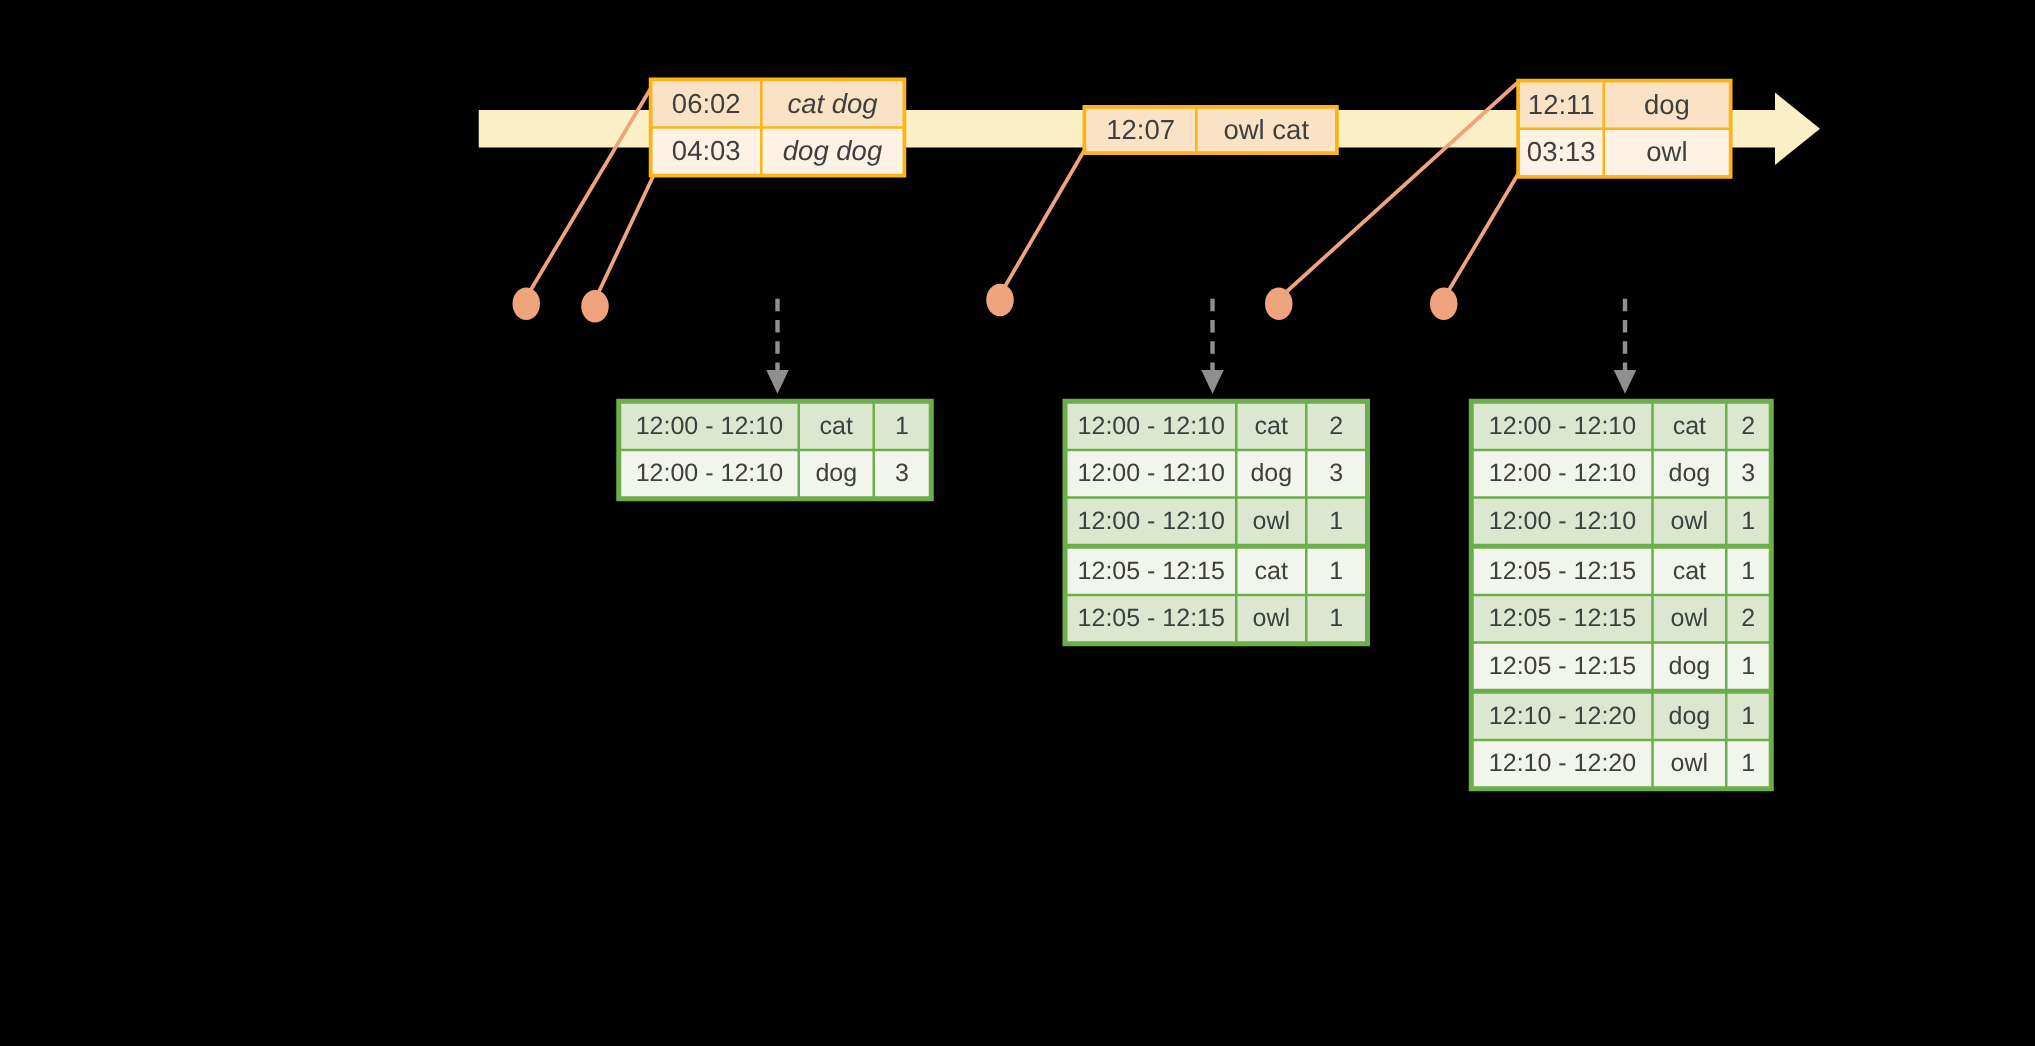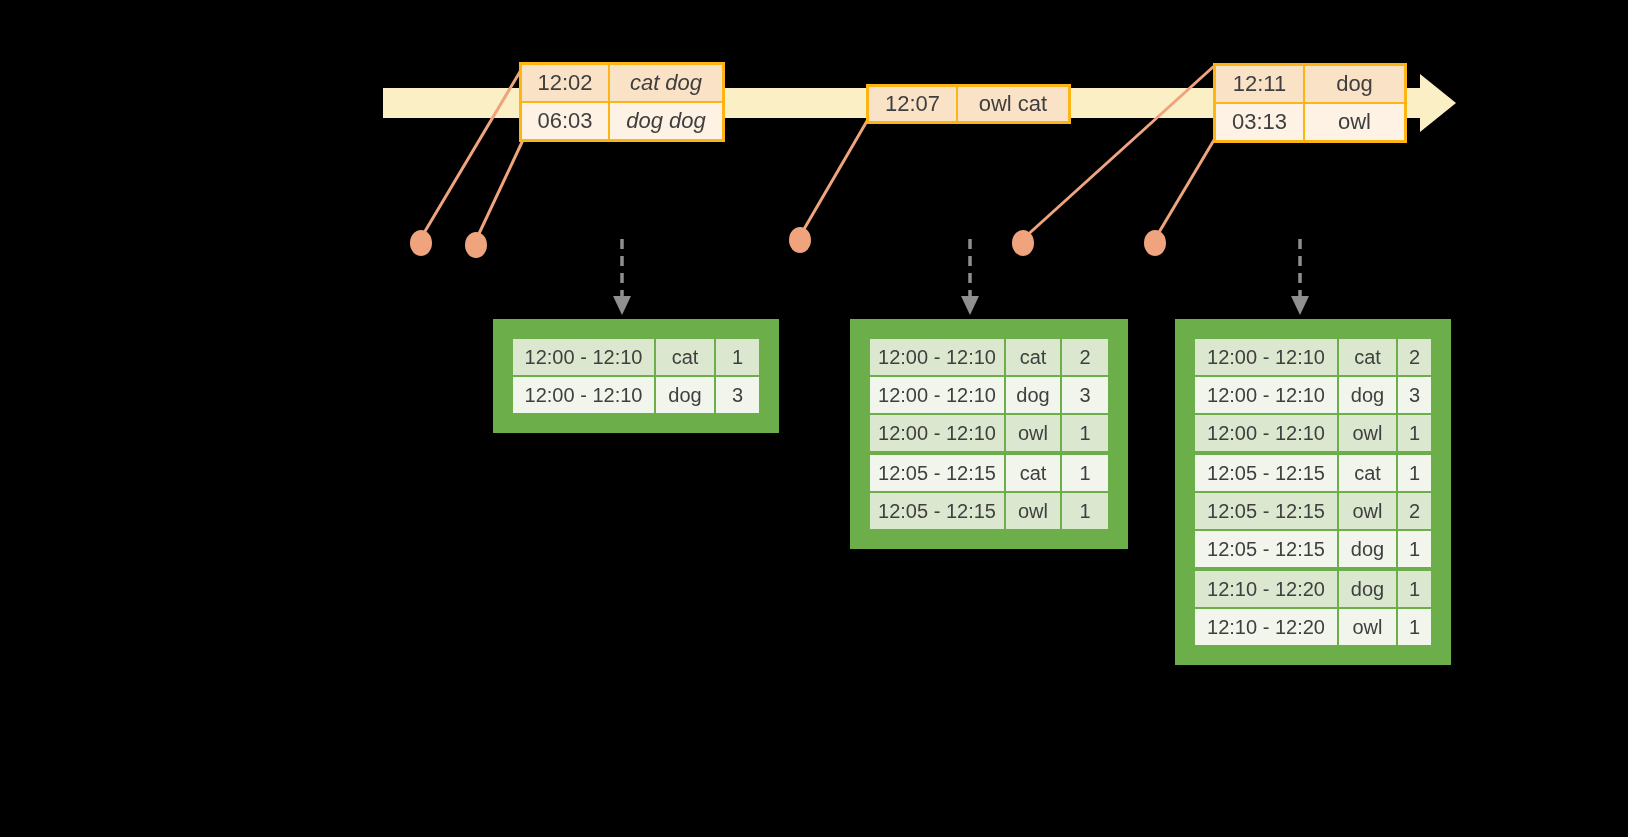--- a/index.html
+++ b/index.html
@@ -20,26 +20,26 @@
     position:absolute;display:flex;flex-direction:column;gap:2px;
     padding:3px;background:var(--event-border,#fdb515);
   }
   .etable .row{height:36px;}
   .etable .cell{font-size:22px;}
   .etable .dark  .cell{background:var(--event-fill-dark,#fae2c6);}
   .etable .light .cell{background:var(--event-fill-light,#fdf2e4);}
   #t1{left:519px;top:62px;}  #t1 .c0{width:86px;}  #t1 .c1{width:112px;font-style:italic;}
   #t2{left:866px;top:84px;}  #t2 .c0{width:87px;}  #t2 .c1{width:110px;}
   #t2 .row{height:34px;}
-  #t3{left:1213px;top:63px;} #t3 .c0{width:87px;}  #t3 .c1{width:99px;}
+  #t3{left:1213px;top:63px;} #t3 .c0{width:66px;}  #t3 .c1{width:99px;}
 
   
   .gtable{
     position:absolute;display:flex;flex-direction:column;gap:2px;
-    padding:20px;background:var(--result-border,#6cae49);
+    padding:4px;background:var(--result-border,#6cae49);
   }
   .gtable .row{height:36px;}
   .gtable .cell{font-size:20px;}
   .gtable .dark  .cell{background:var(--result-fill-dark,#dbe7ce);}
   .gtable .light .cell{background:var(--result-fill-light,#f1f5ec);}
   .gtable .row.group-start{margin-top:2px;}
   #g1{left:493px;top:319px;}  #g1 .c0{width:141px;} #g1 .c1{width:58px;} #g1 .c2{width:43px;}
   #g2{left:850px;top:319px;}  #g2 .c0{width:134px;} #g2 .c1{width:54px;} #g2 .c2{width:46px;}
   #g3{left:1175px;top:319px;} #g3 .c0{width:142px;} #g3 .c1{width:57px;} #g3 .c2{width:33px;}
 
@@ -82,26 +82,26 @@
     </g>
     <g>
       <line class="dashline" x1="1300" y1="239" x2="1300" y2="298"></line>
       <polygon class="dashhead" points="1291,296 1309,296 1300,315"></polygon>
     </g>
   </svg>
 
   <div class="etable" id="t1">
 
       <div class="row dark">
-        <div class="cell c0">12:02</div>
+        <div class="cell c0">06:02</div>
         <div class="cell c1">cat dog</div>
       </div>
 
       <div class="row light">
-        <div class="cell c0">06:03</div>
+        <div class="cell c0">04:03</div>
         <div class="cell c1">dog dog</div>
       </div>
     </div>
 
   <div class="etable" id="t2">
 
       <div class="row dark">
         <div class="cell c0">12:07</div>
         <div class="cell c1">owl cat</div>
       </div>

